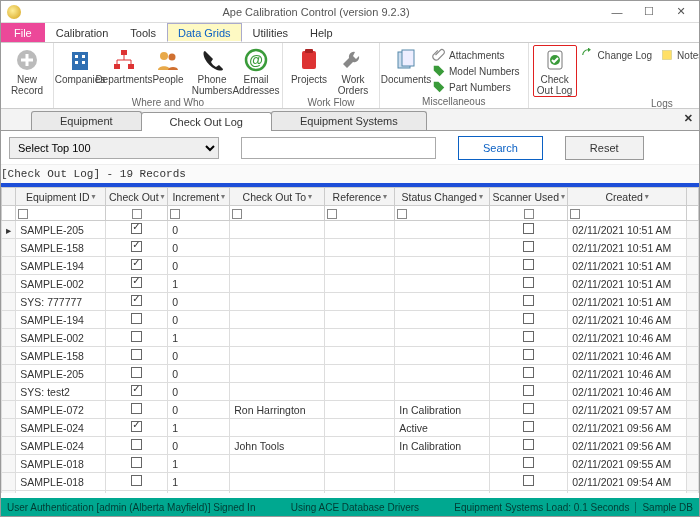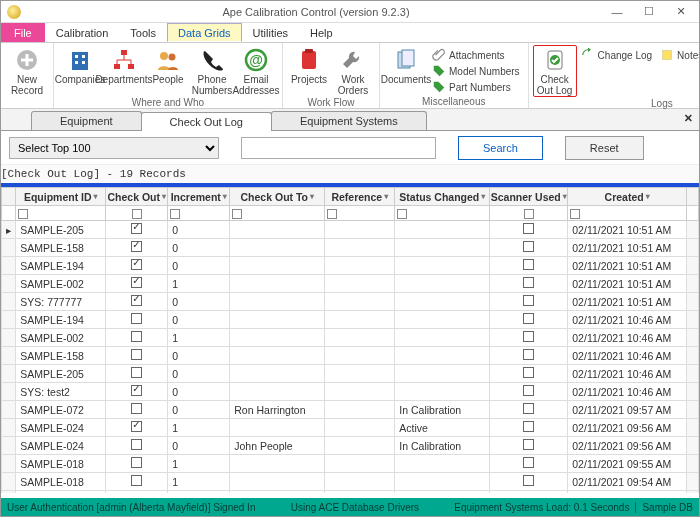--- a/index.html
+++ b/index.html
@@ -27,21 +27,21 @@
   .tabstrip .close{position:absolute;right:6px;top:3px;font-weight:bold;}
   .searchbar{height:34px;display:flex;align-items:center;padding:0 8px;gap:22px;border-bottom:1px solid #eee;}
   .searchbar select,.searchbar input.q{height:22px;border:1px solid #aaa;font-size:11px;padding:0 4px;}
   .searchbar select{width:210px;}
   .searchbar input.q{width:195px;}
   .btn{height:24px;padding:0 24px;border:1px solid #999;background:#f2f2f2;font-size:11px;display:flex;align-items:center;}
   .btn.primary{border:1.5px solid #0b61c4;color:#0b61c4;background:#fff;}
   .grid-title{text-align:left;font-size:11px;padding:3px 0;background:#fafafa;border-bottom:4px solid #1d4ed8;font-family:Liberation Mono, monospace;}
   .grid-wrap{height:306px;overflow:hidden;}
   table.g{width:100%;border-collapse:collapse;font-size:10.5px;}
-  table.g th{background:#f4f4f4;border:1px solid #ccc;padding:0;font-weight:bold;height:18px;position:relative;margin-top:12px;}
+  table.g th{background:#f4f4f4;border:1px solid #ccc;padding:0;font-weight:normal;height:18px;position:relative;margin-top:12px;}
   table.g th .hd{display:flex;align-items:center;justify-content:center;gap:2px;}
   table.g th .sort{font-size:8px;color:#777;}
   .filter-row td{background:#fff;border:1px solid #ccc;height:15px;padding:0 2px;}
   .filter-row td .fbox{width:10px;height:10px;border:1px solid #888;display:inline-block;background:#fff;vertical-align:middle;}
   table.g tbody.data td{border:1px solid #ddd;padding:2px 4px;height:17px;white-space:nowrap;}
   .cb{width:11px;height:11px;border:1px solid #666;display:inline-block;position:relative;background:#fff;}
   .cb.checked::after{content:"✓";position:absolute;top:-3px;left:0;font-size:10px;}
   .rowsel{width:10px;border:1px solid #ddd;background:#f7f7f7;}
   .statusbar{position:absolute;bottom:0;left:0;right:0;height:18px;background:#00a890;color:#003b33;display:flex;align-items:center;font-size:10px;padding:0 6px;gap:6px;}
   .statusbar .seg{white-space:nowrap;}
@@ -477,21 +477,21 @@
           <td>Active</td>
           <td style="text-align:center"><span class="cb"></span></td>
           <td>02/11/2021 09:56 AM</td>
           <td class="rowsel"></td>
         </tr>
         <tr>
           <td class="rowsel"></td>
           <td>SAMPLE-024</td>
           <td style="text-align:center"><span class="cb"></span></td>
           <td>0</td>
-          <td>John People</td>
+          <td>John Tools</td>
           <td></td>
           <td>In Calibration</td>
           <td style="text-align:center"><span class="cb"></span></td>
           <td>02/11/2021 09:56 AM</td>
           <td class="rowsel"></td>
         </tr>
         <tr>
           <td class="rowsel"></td>
           <td>SAMPLE-018</td>
           <td style="text-align:center"><span class="cb"></span></td>

